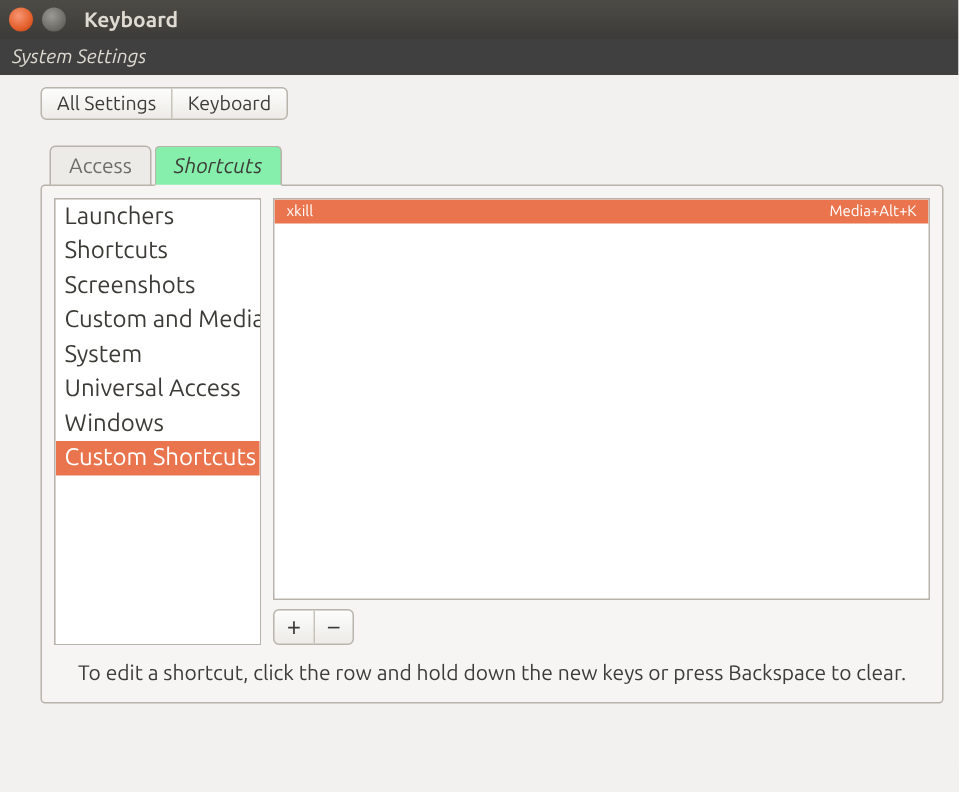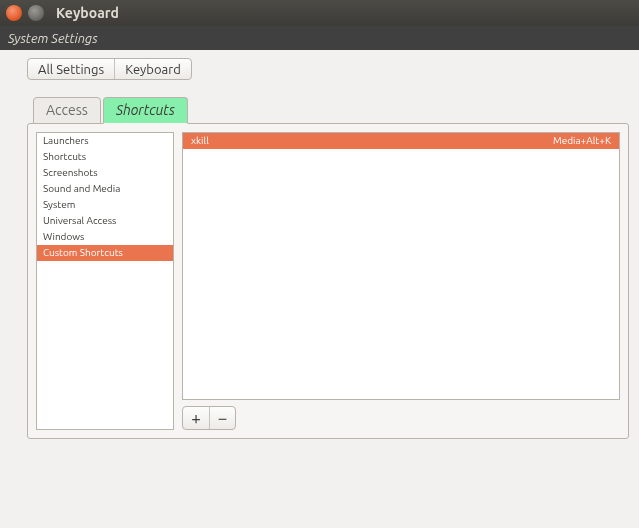--- a/index.html
+++ b/index.html
@@ -98,21 +98,21 @@
   }
   .catlist {
     width: 138px;
     height: 298px;
     border: 1px solid #b8b4ab;
     background: #ffffff;
     overflow: auto;
   }
   .catlist .item {
     padding: 2px 6px 3px 6px;
-    font-size: 10px;
+    font-size: 16px;
     color: #3c3b37;
     cursor: pointer;
     white-space: nowrap;
   }
   .catlist .item.selected {
     background: #e9744d;
     color: #ffffff;
   }
   .rightcol {
     flex: 1;
@@ -191,34 +191,35 @@
     <div class="tab">Access</div>
     <div class="tab active">Shortcuts</div>
   </div>
 
   <div class="panel">
     <div class="splitarea">
       <div class="catlist" id="catlist">
           <div class="item">Launchers</div>
           <div class="item">Shortcuts</div>
           <div class="item">Screenshots</div>
-          <div class="item">Sound and Media</div>
+          <div class="item">Custom and Media</div>
           <div class="item">System</div>
           <div class="item">Universal Access</div>
           <div class="item">Windows</div>
           <div class="item selected">Custom Shortcuts</div>
         </div>
       <div class="rightcol">
         <div class="shortlist" id="shortlist">
             <div class="row selected">
               <span class="name">xkill</span>
               <span class="accel">Media+Alt+K</span>
             </div>
           </div>
         <div class="pmgroup">
           <button>+</button>
           <button>−</button>
         </div>
       </div>
     </div>
+    <div class="hint">To edit a shortcut, click the row and hold down the new keys or press Backspace to clear.</div>
   </div>
 
 </div>
 
 </body></html>

